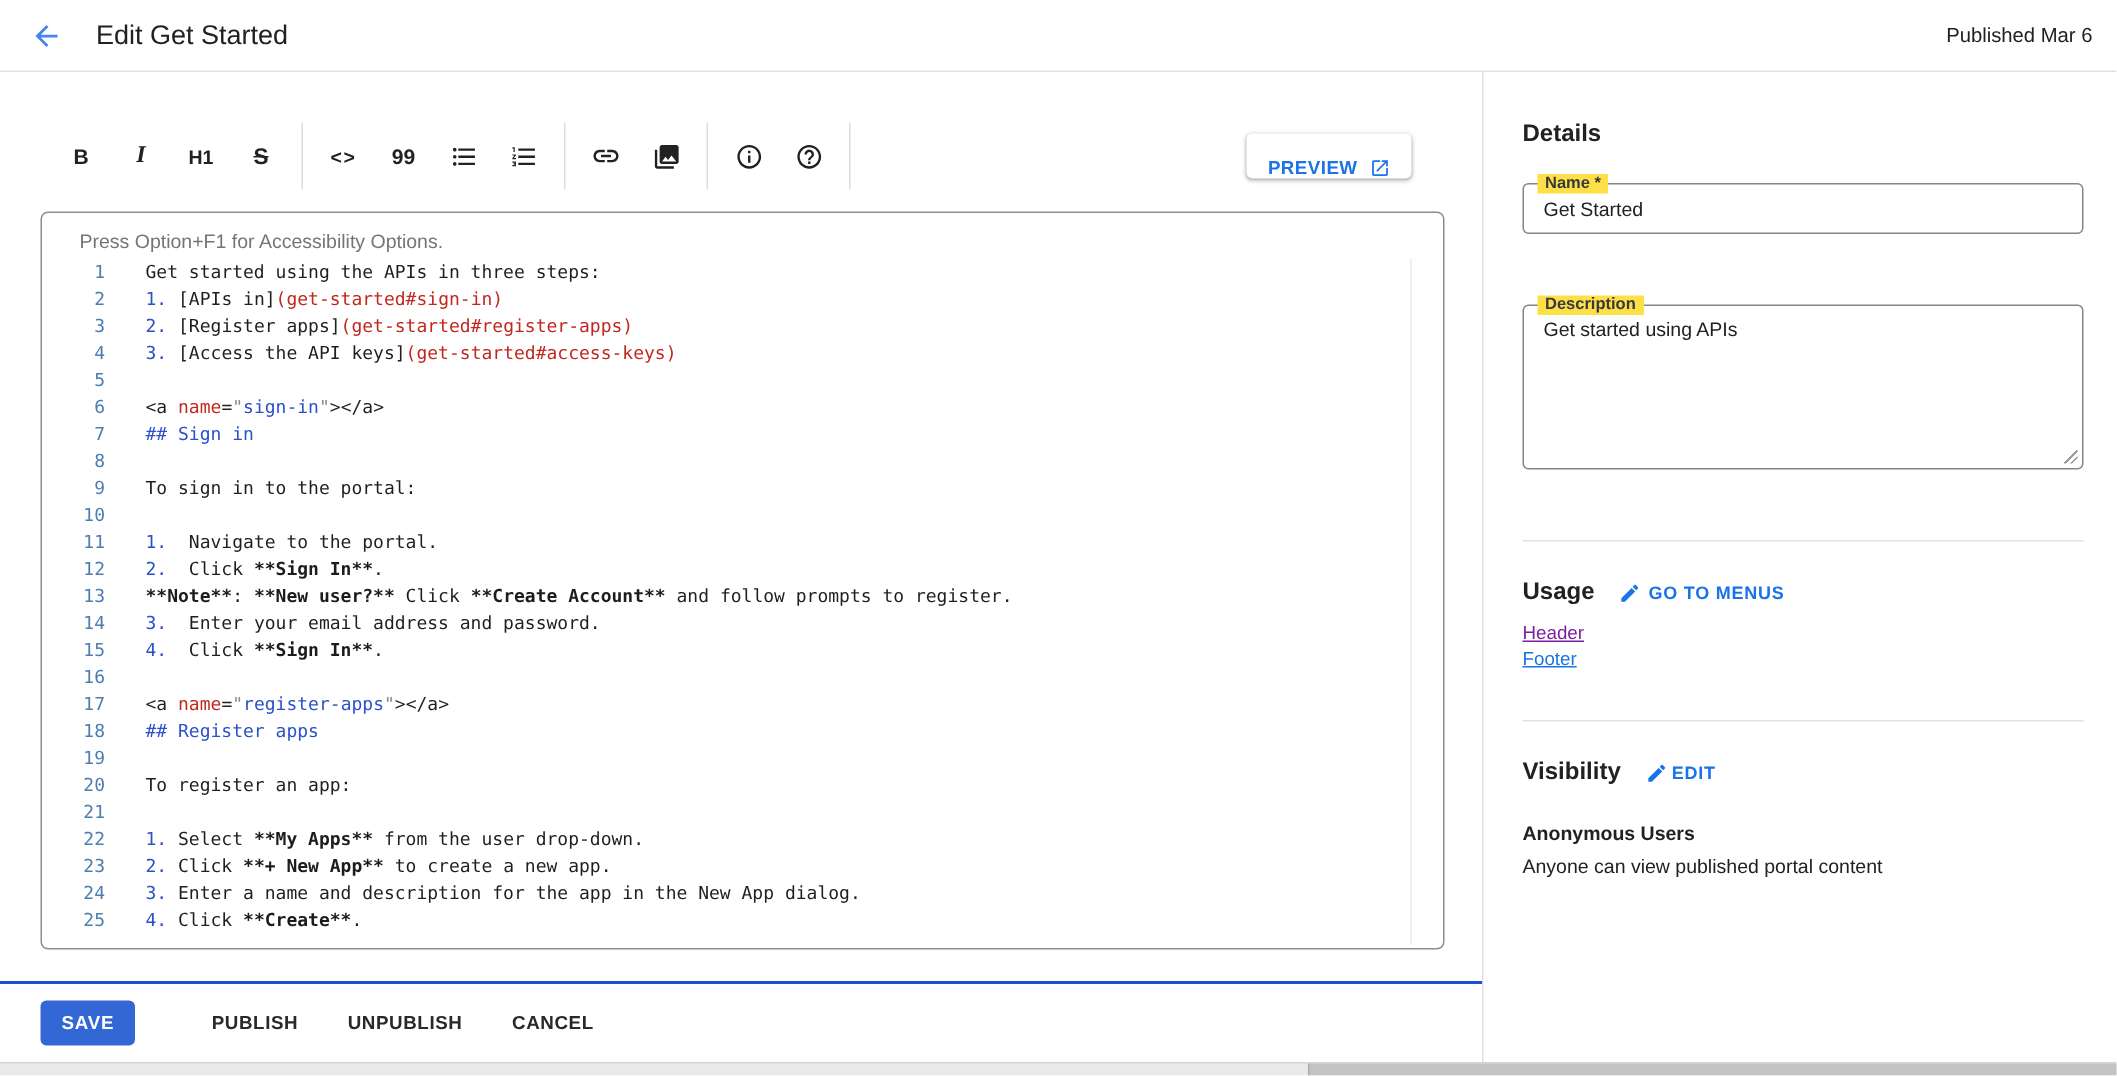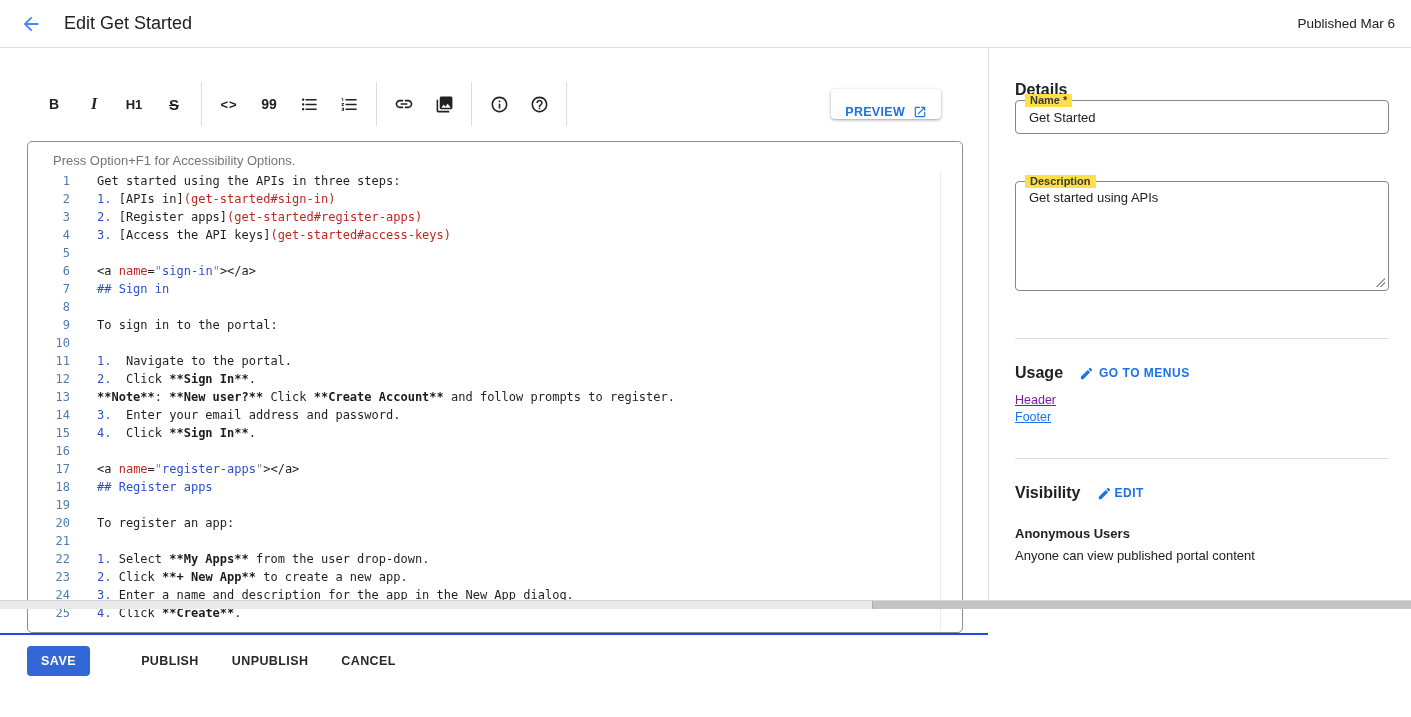--- a/index.html
+++ b/index.html
@@ -1,20 +1,20 @@
 <!DOCTYPE html>
 <html><head>
 <meta charset="utf-8">
 <style>
   html,body{margin:0;padding:0;}
   body{
     width:1411px;height:717px;overflow:hidden;background:#fff;
     font-family:"Liberation Sans",sans-serif;color:#202124;position:relative;
   }
-  .app{display:flex;flex-direction:column;height:600px;}
+  .app{display:flex;flex-direction:column;height:708px;}
   
   .hdr{height:47px;border-bottom:1px solid #e0e0e0;display:flex;align-items:center;flex:0 0 auto;background:#fff;}
   .back-btn{width:26px;height:26px;margin-left:18px;border:none;background:none;padding:0;cursor:pointer;display:flex;align-items:center;justify-content:center;}
   .back-btn svg{width:22px;height:22px;fill:#4285f4;}
   .hdr-title{margin-left:20px;font-size:18px;font-weight:500;color:#212121;}
   .hdr-right{margin-left:auto;margin-right:16px;font-size:13.5px;color:#202124;}
   
   .content{display:flex;flex:1;min-height:0;}
   .main{width:988px;flex:0 0 988px;display:flex;flex-direction:column;box-sizing:border-box;}
   .rpanel{flex:1;border-left:1px solid #e0e0e0;box-sizing:border-box;padding:32px 22px 0 26px;}
@@ -286,21 +286,21 @@
 
       <div class="footer">
         <button class="save-btn">SAVE</button>
         <button class="text-btn">PUBLISH</button>
         <button class="text-btn">UNPUBLISH</button>
         <button class="text-btn">CANCEL</button>
       </div>
     </div>
 
     <div class="rpanel">
-      <div class="rp-heading" style="">Details</div>
+      <div class="rp-heading" style="margin-bottom:22px;">Details</div>
 
       <div class="mfield">
         <span class="mfield-label">Name *</span>
         <input type="text" value="Get Started" style="">
       </div>
       <div style="height:25px;"></div>
 
       <div style="height:22px;"></div>
 
       <div class="mfield desc-field">

